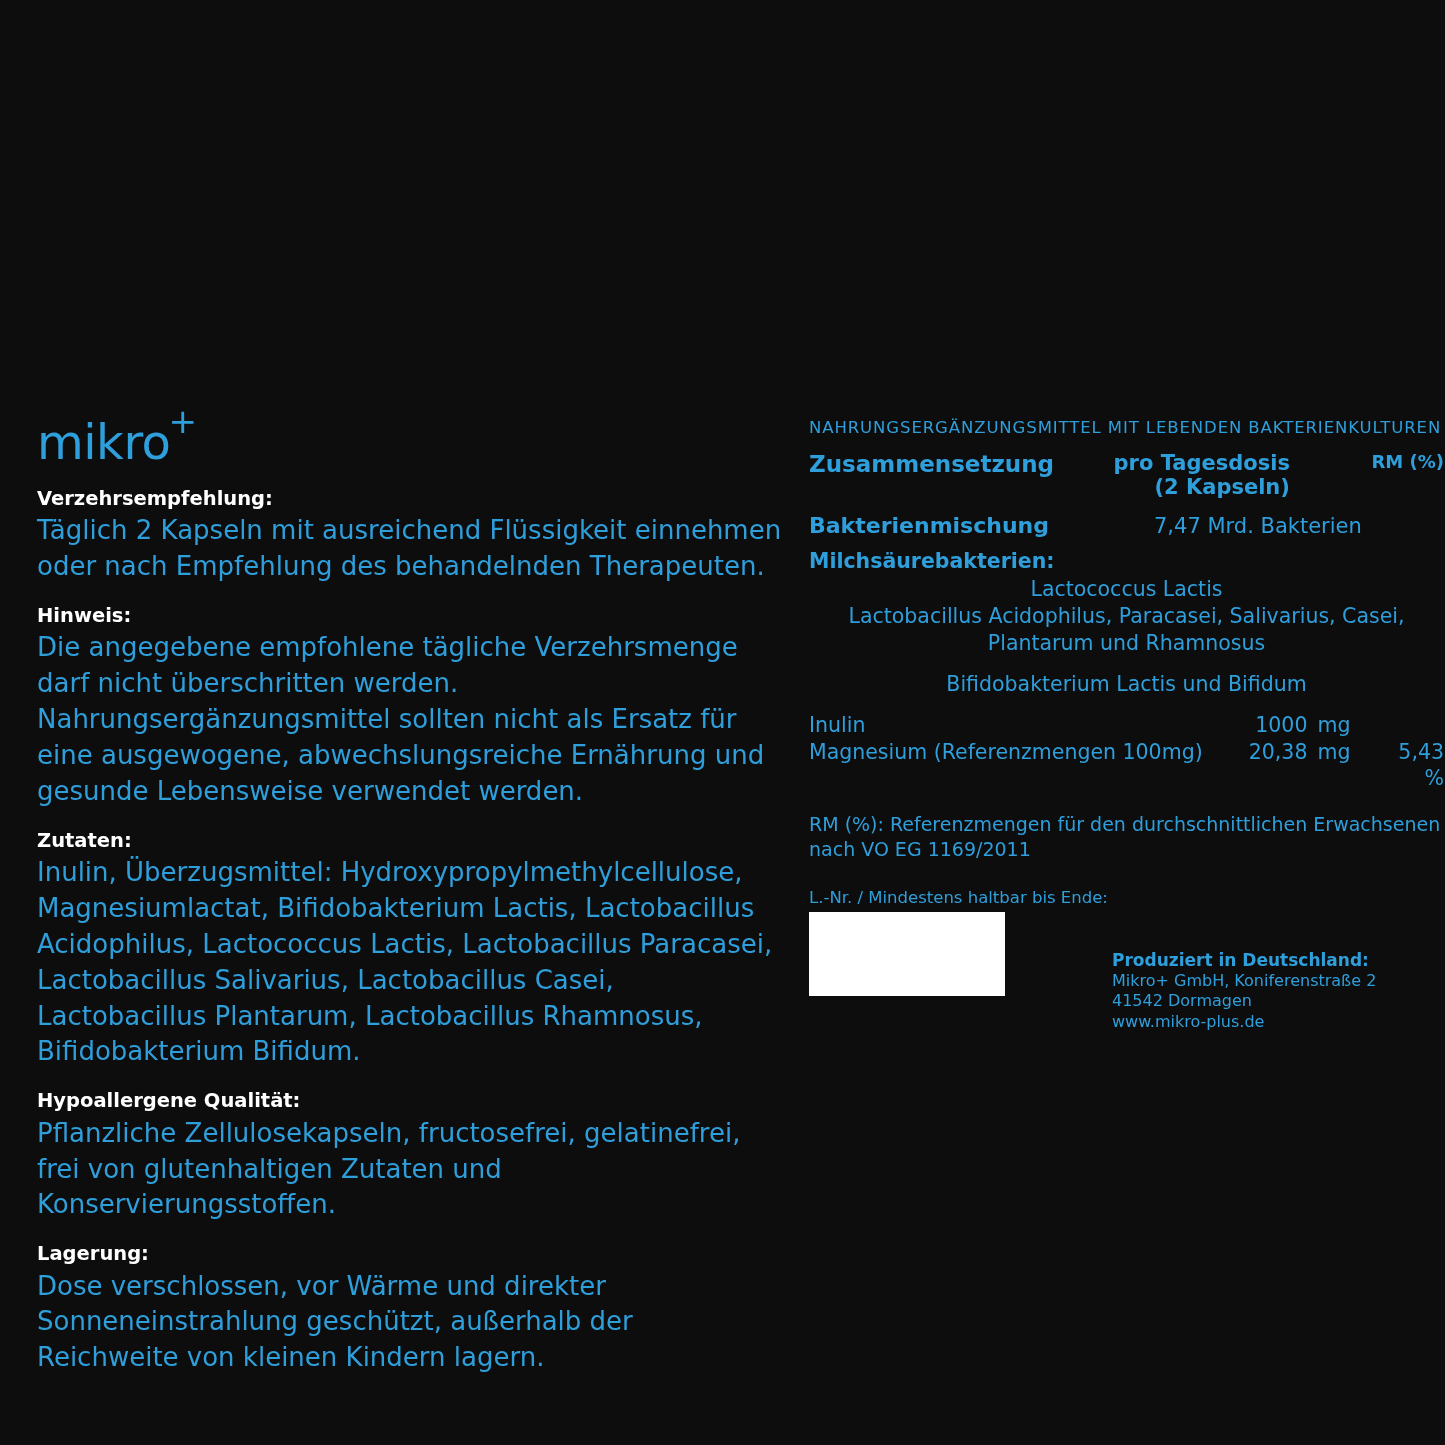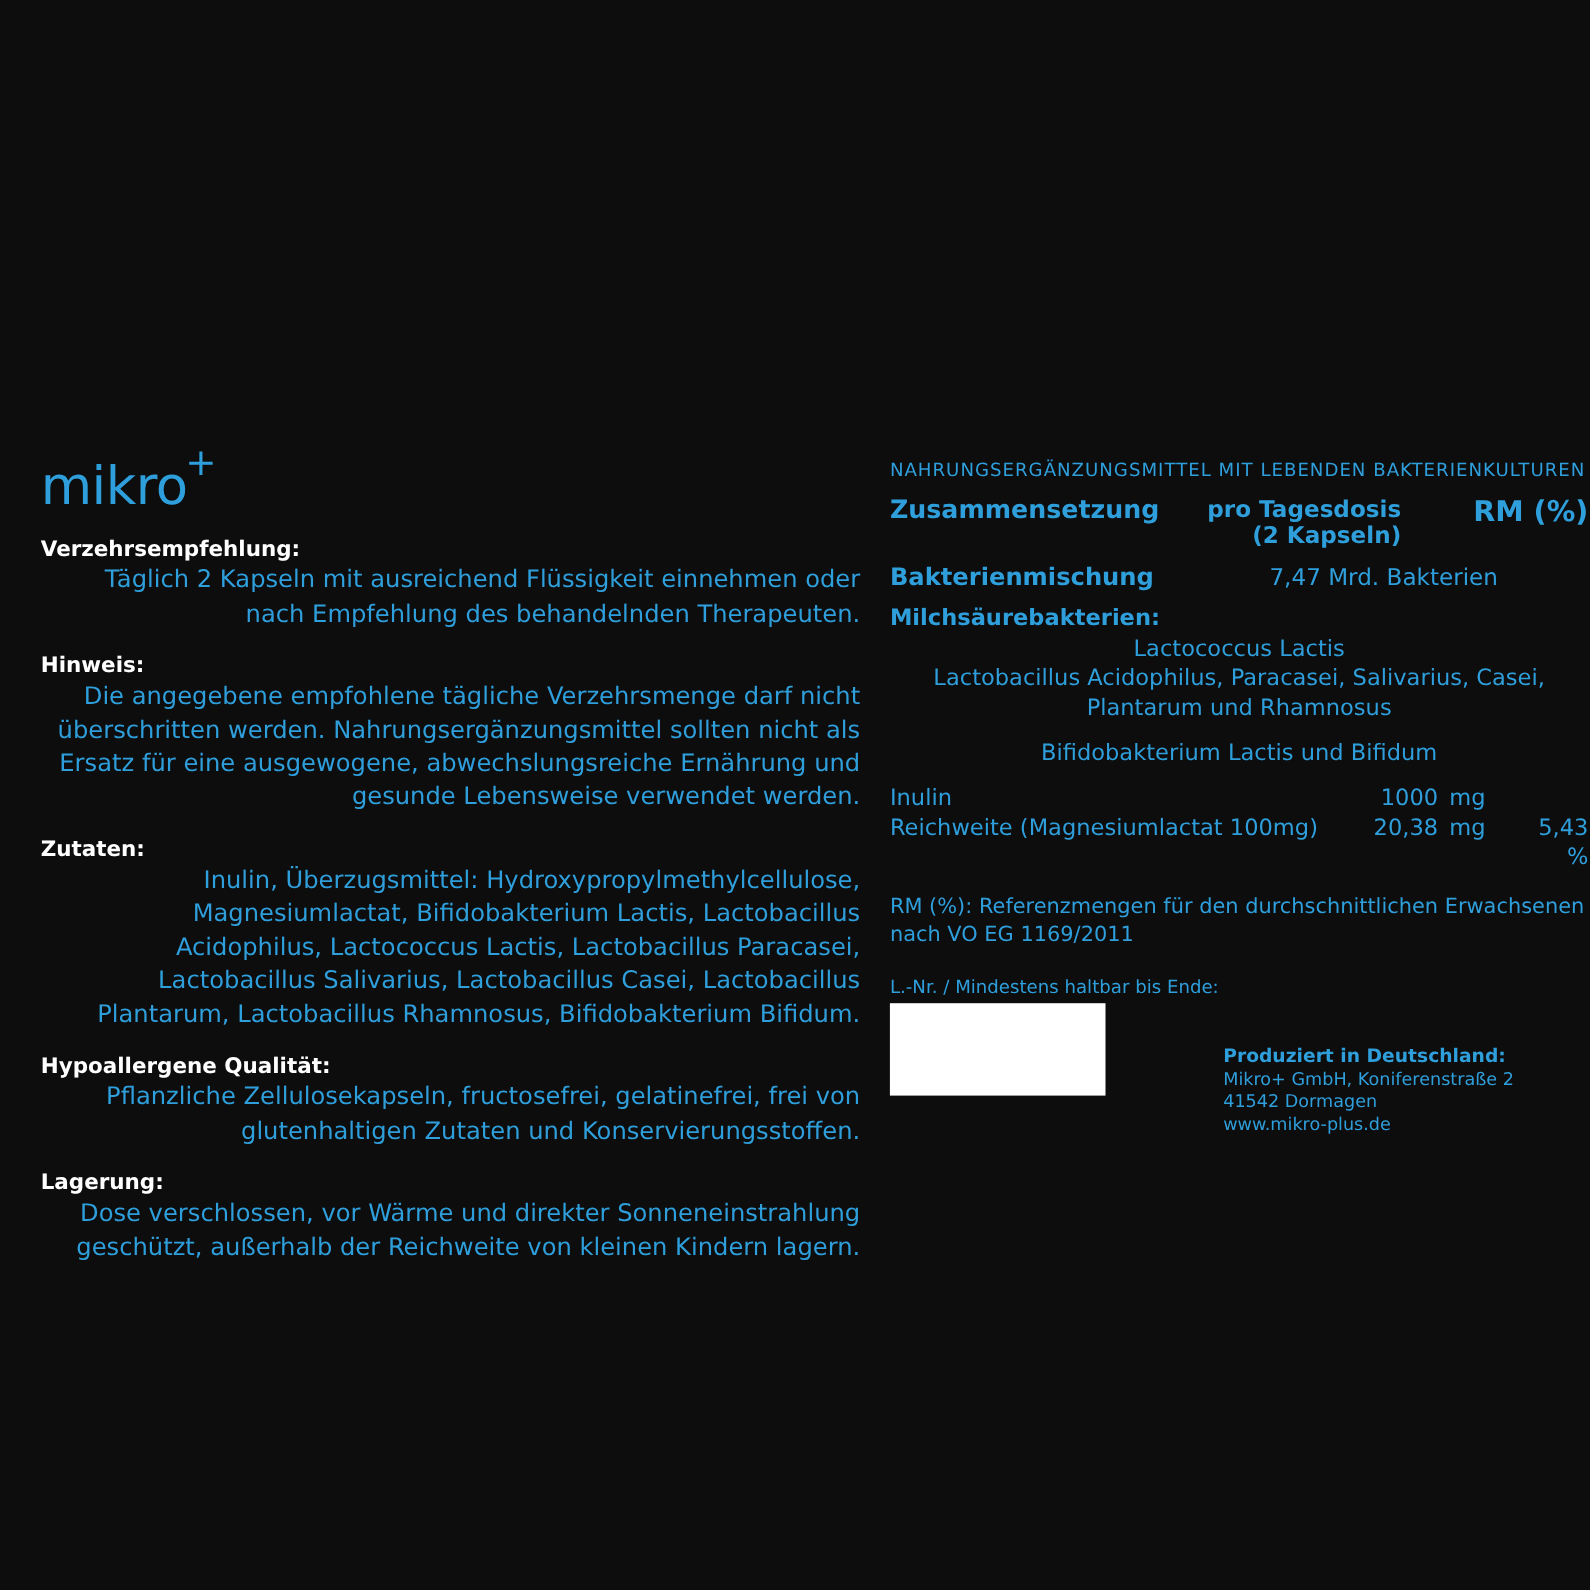--- a/index.html
+++ b/index.html
@@ -55,26 +55,25 @@
     margin-bottom: 18px;
   }
   .section-title {
     font-size: 19.5px;
     font-weight: bold;
     color: #ffffff;
     line-height: 1.35;
     margin: 0 0 1px 0;
   }
   .section-body {
-    font-size: 22px;
+    font-size: 26px;
     font-weight: 400;
     color: #2f9fdc;
     line-height: 1.38;
     margin: 0;
-    text-align: right;
   }
 
   
   .right-col {
     position: absolute;
     left: 792px;
     top: 418px;
     width: 635px;
   }
 
@@ -99,21 +98,21 @@
   }
   .table-head .col-dose {
     font-size: 21px;
     font-weight: bold;
     color: #2f9fdc;
     text-align: right;
     line-height: 1.15;
     margin-right: 22px;
   }
   .table-head .col-rm {
-    font-size: 26px;
+    font-size: 18px;
     font-weight: bold;
     color: #2f9fdc;
     text-align: right;
     white-space: nowrap;
   }
 
   .row-main {
     display: flex;
     align-items: baseline;
     margin-bottom: 10px;
@@ -291,21 +290,21 @@
     </div>
 
     <div class="nutri-row">
       <div class="n-name">Inulin</div>
       <div class="n-amt">1000</div>
       <div class="n-unit">mg</div>
       <div class="n-rm"></div>
     </div>
 
     <div class="nutri-row">
-      <div class="n-name">Reichweite (Magnesiumlactat 100mg)</div>
+      <div class="n-name">Magnesium (Referenzmengen 100mg)</div>
       <div class="n-amt">20,38</div>
       <div class="n-unit">mg</div>
       <div class="n-rm">5,43 %</div>
     </div>
 
     <p class="rm-note">RM (%): Referenzmengen für den durchschnittlichen Erwachsenen nach VO EG 1169/2011</p>
 
   </div>
 
   <div class="bottom">

